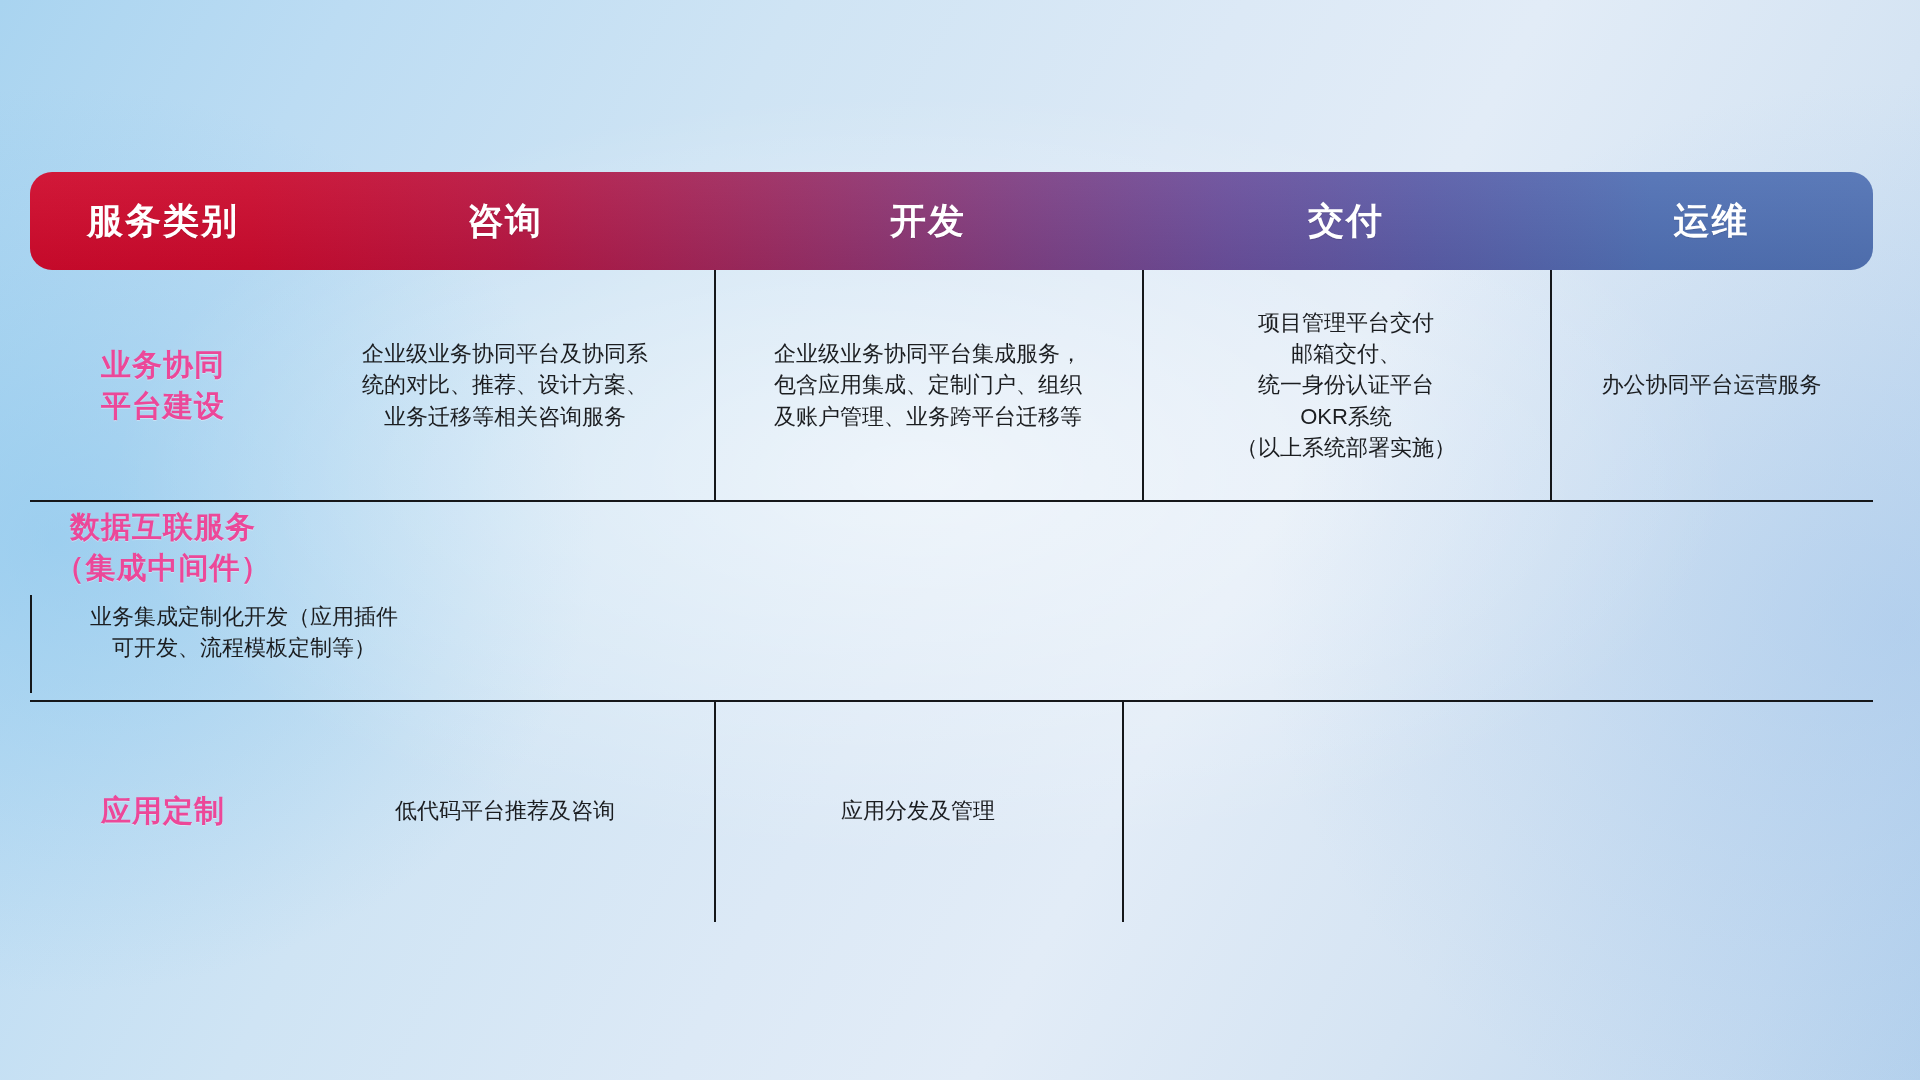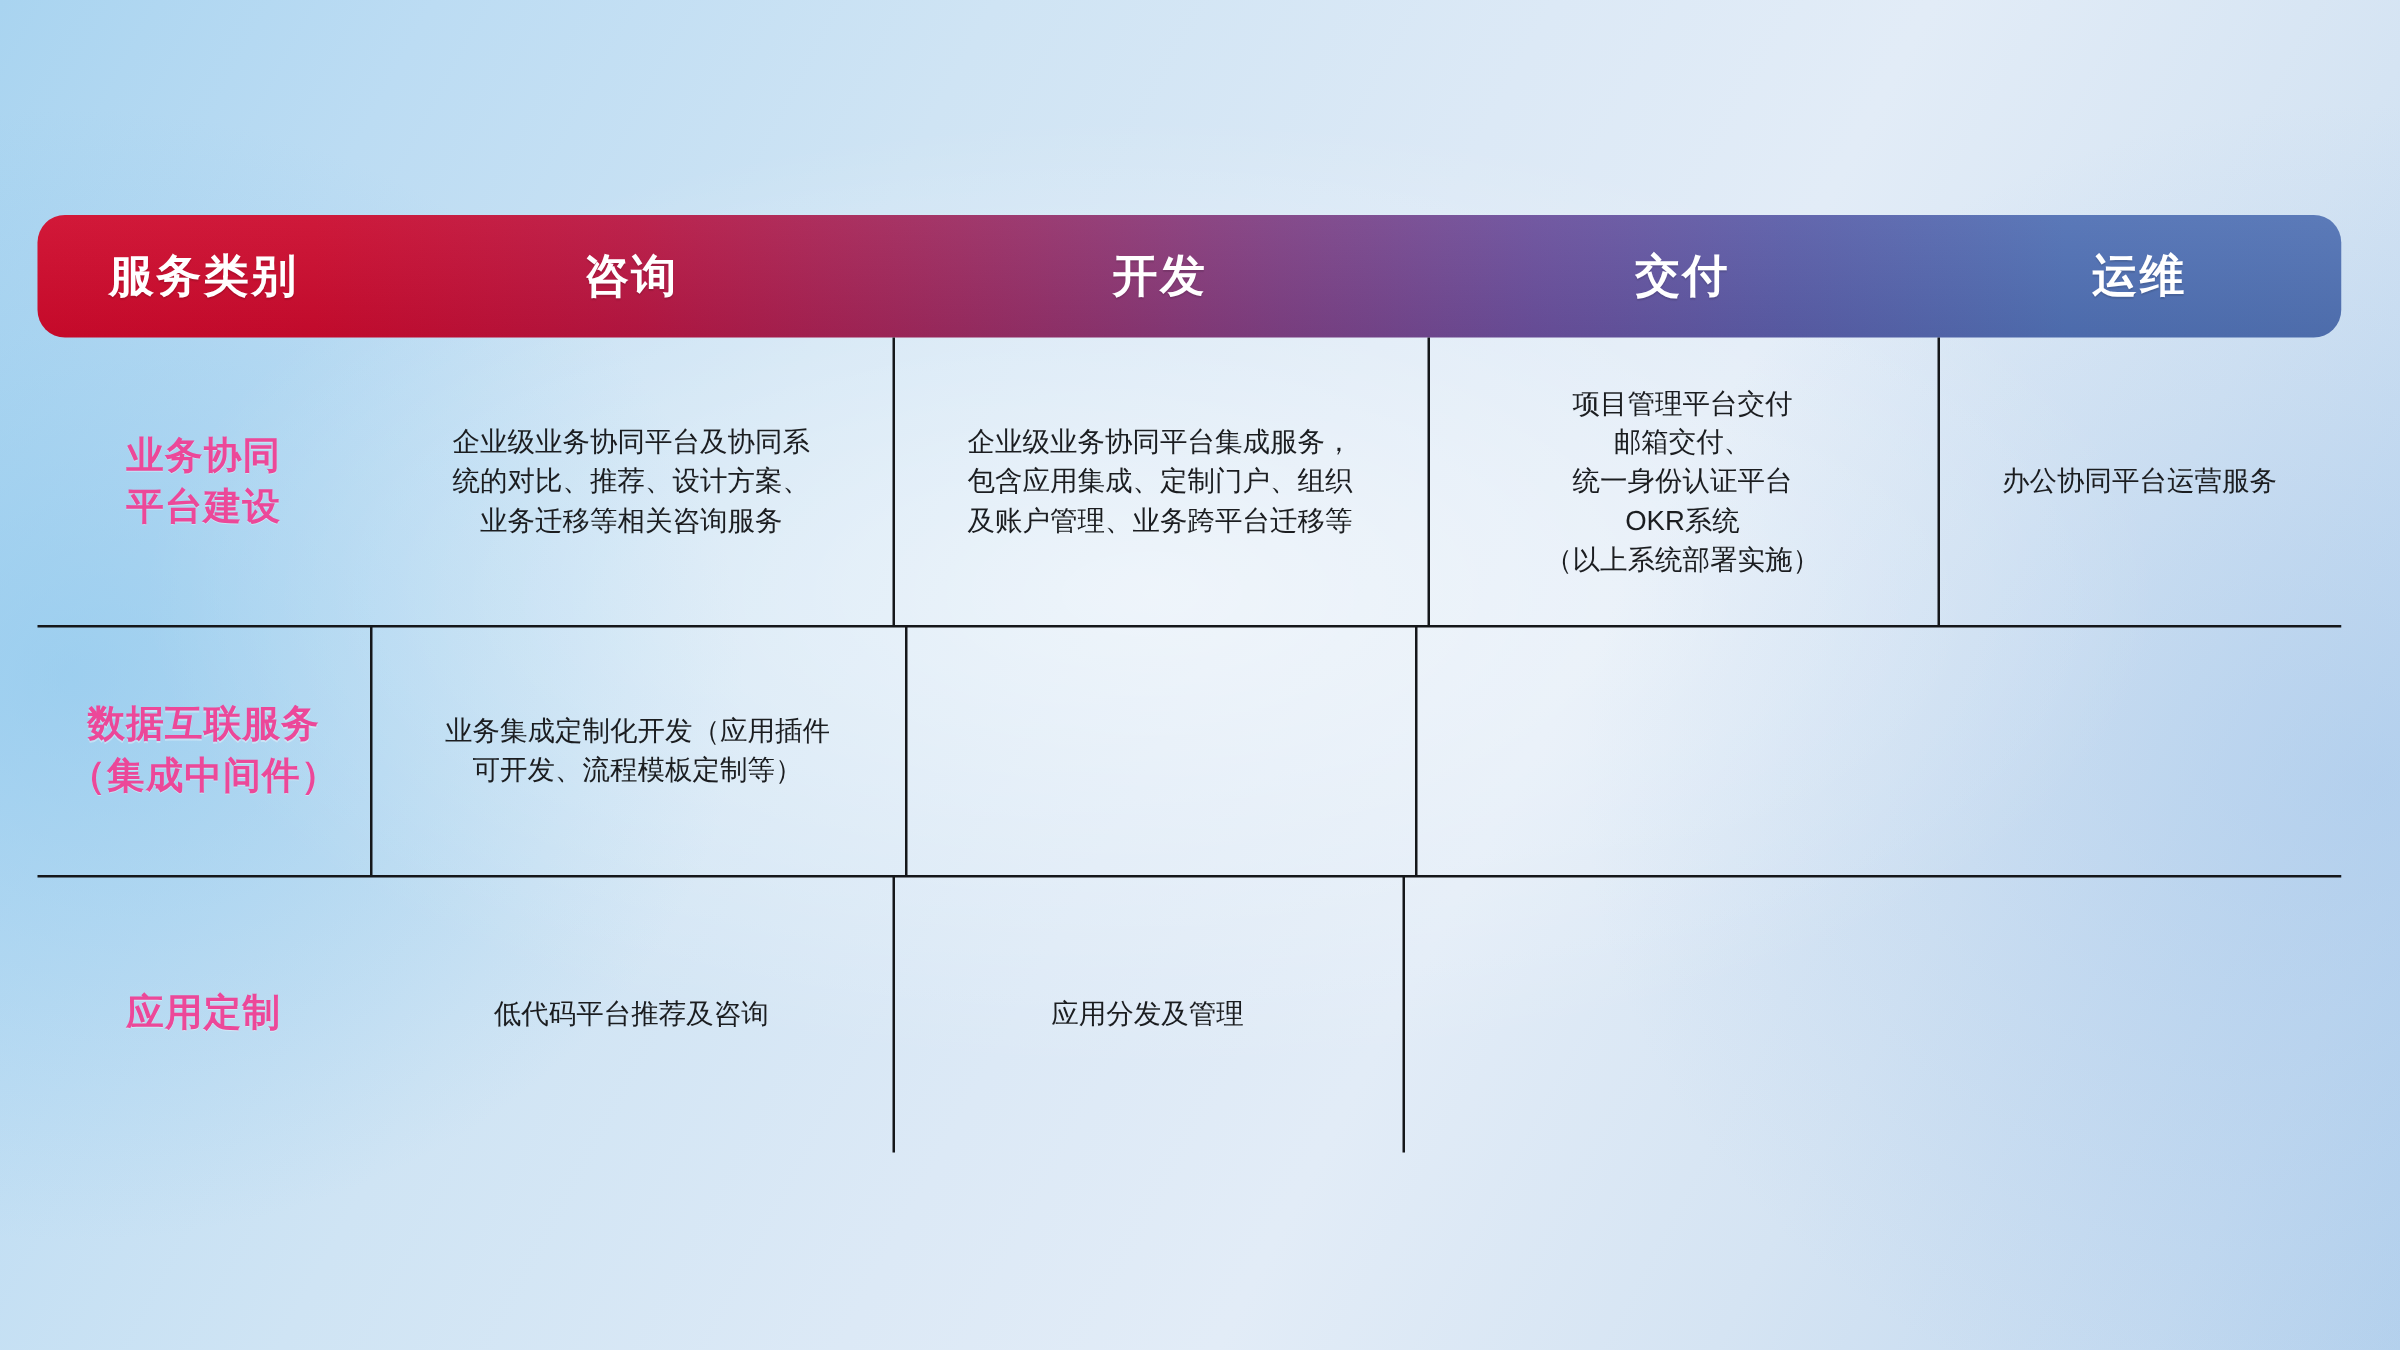--- a/index.html
+++ b/index.html
@@ -80,21 +80,21 @@
 
   
   .body-grid { position: relative; }
 
   .data-row {
     display: flex;
     align-items: stretch;
     position: relative;
   }
   .row-1 { height: 230px; }
-  .row-2 { height: 200px; }
+  .row-2 { height: 200px; flex-direction: column; }
   .row-3 { height: 222px; }
 
   .data-row + .data-row::before {
     content: "";
     position: absolute;
     left: 0;
     right: 0;
     top: 0;
     height: 2px;
     background: #15171a;

